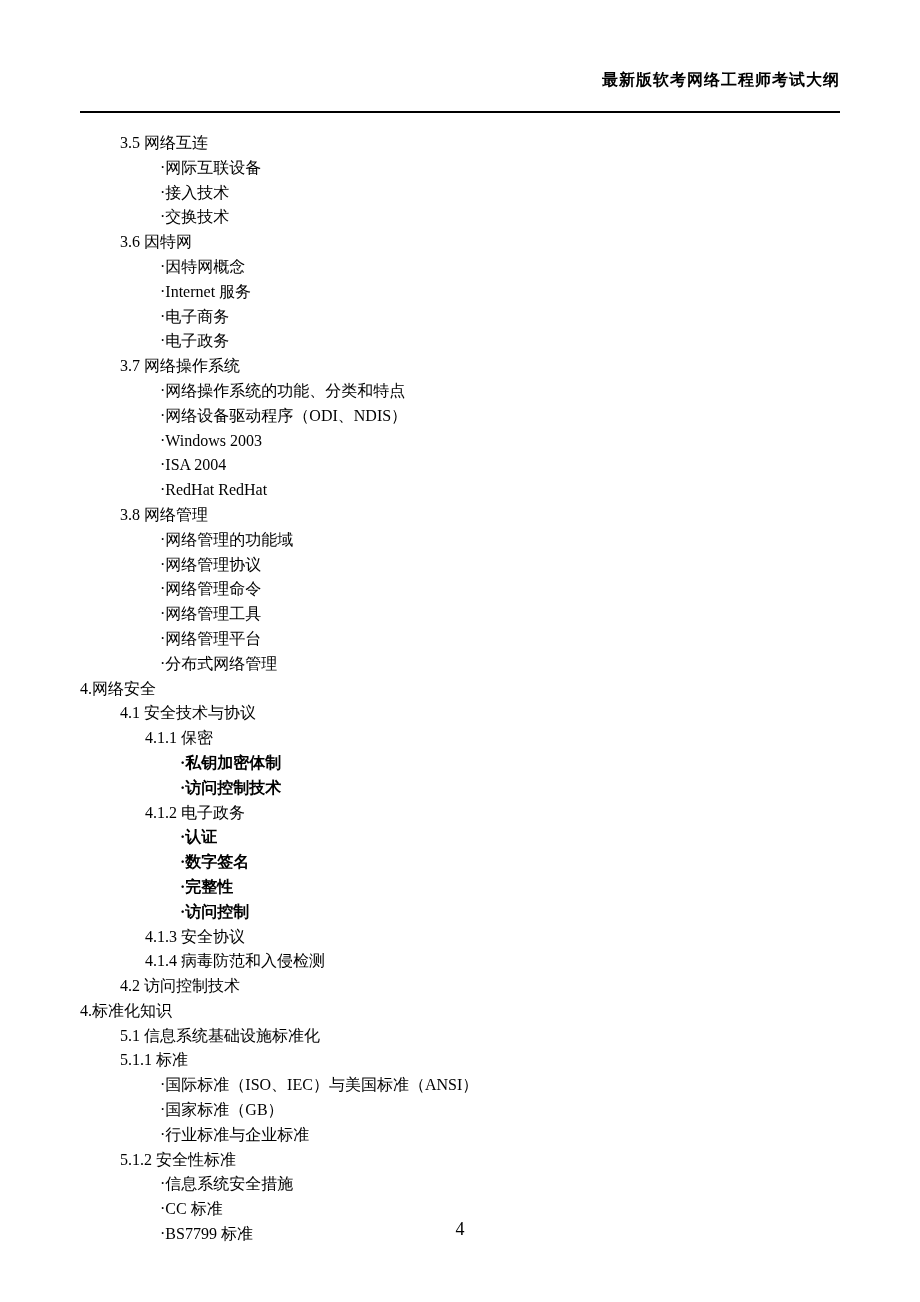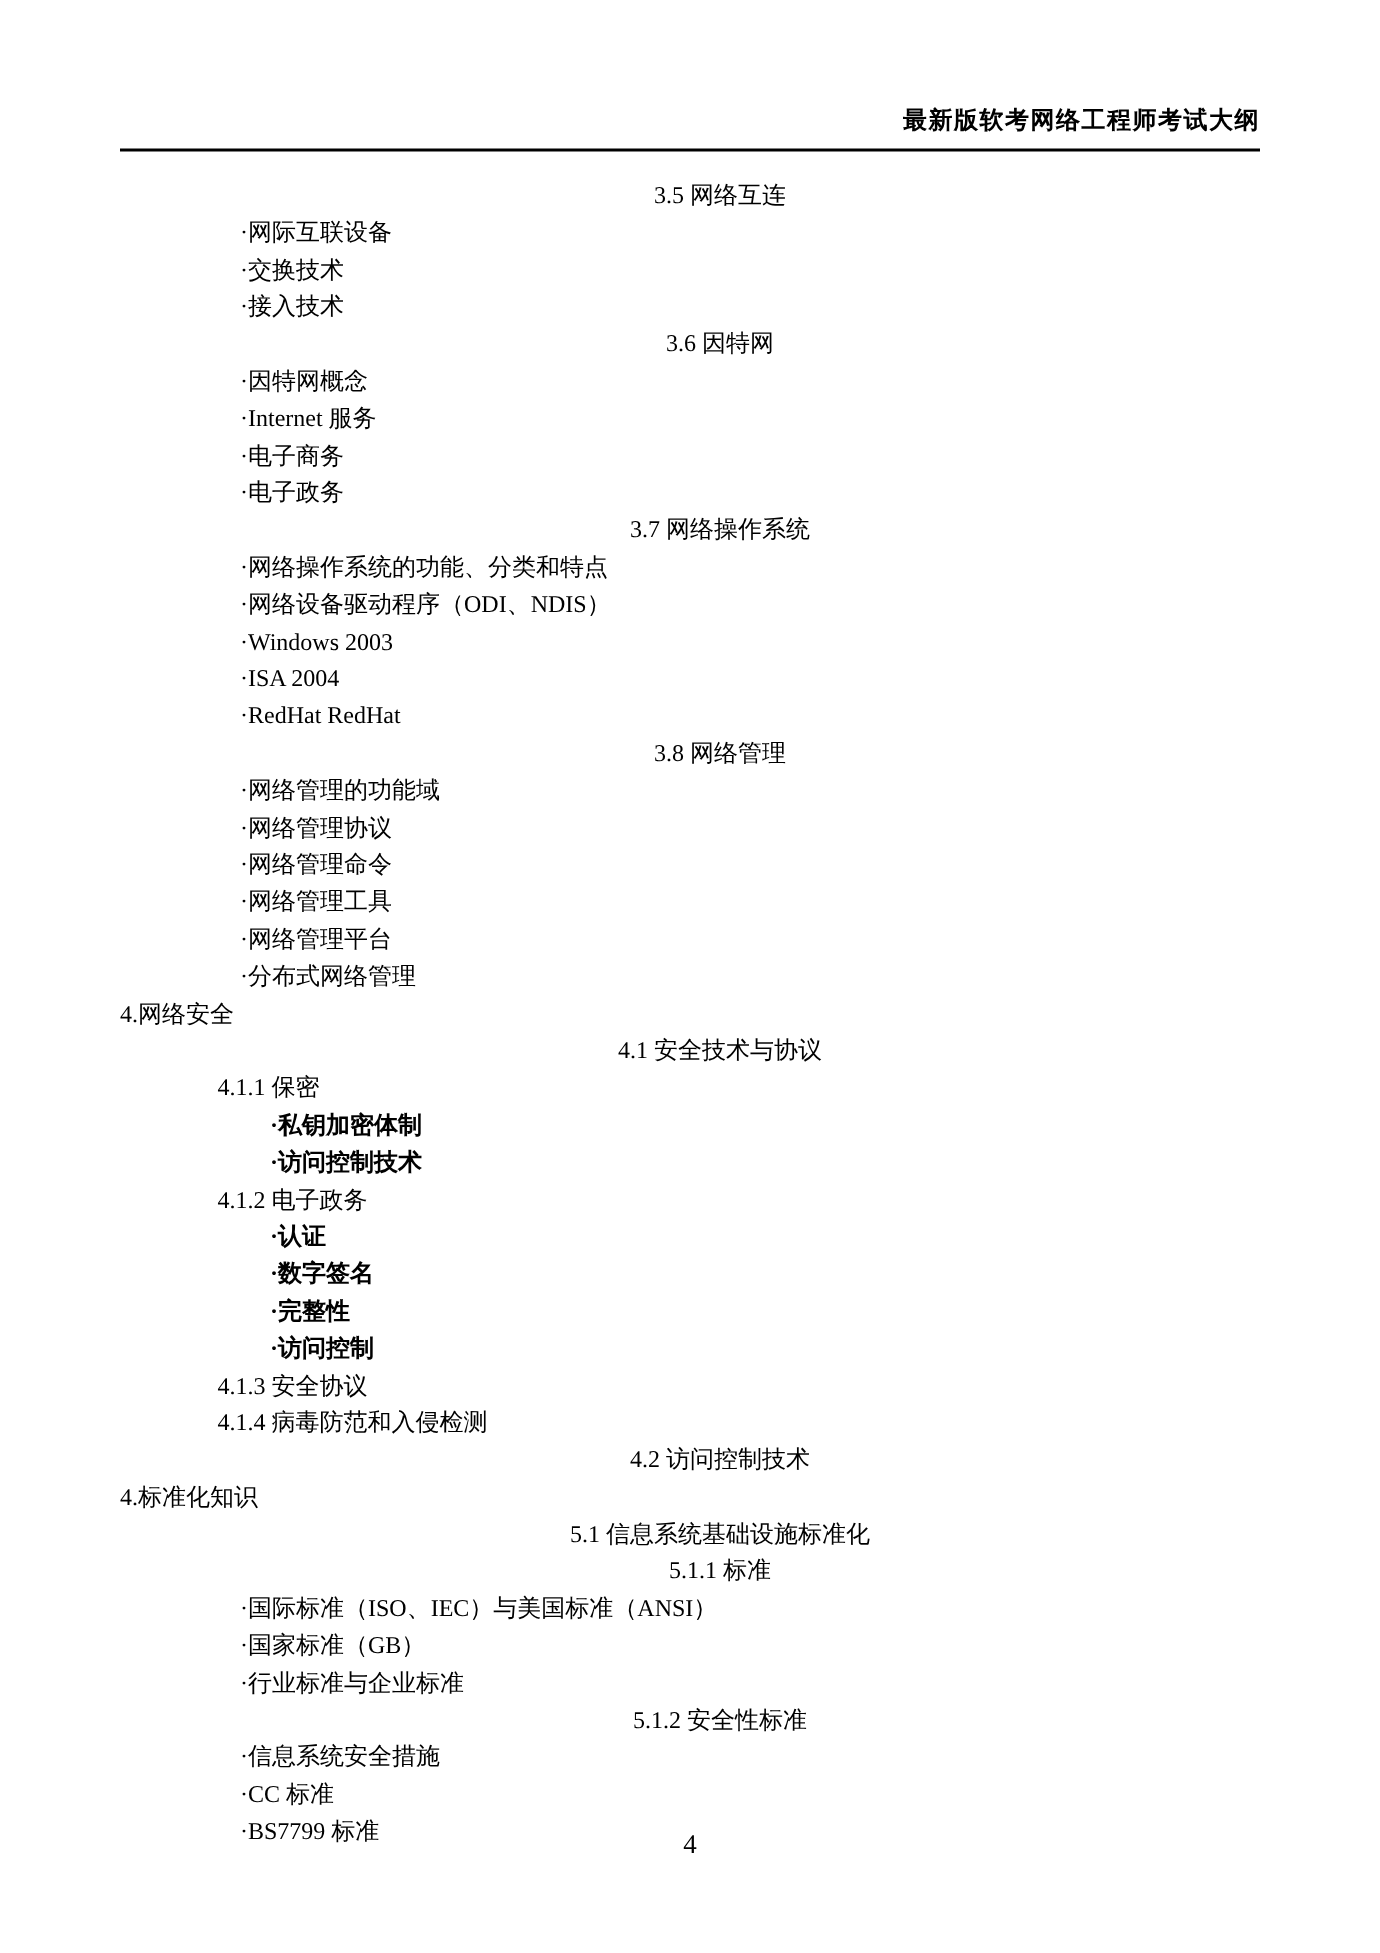--- a/index.html
+++ b/index.html
@@ -12,52 +12,52 @@
       color: #000;
       position: relative;
     }
     .page {
       padding: 70px 80px 40px 80px;
     }
     .header {
       text-align: right;
       font-weight: bold;
       font-size: 16px;
-      padding-bottom: 8px;
+      padding-bottom: 20px;
       border-bottom: 2px solid #000;
       margin-bottom: 18px;
       letter-spacing: 1px;
     }
     .line {
       line-height: 1.55;
       white-space: pre;
     }
-    .l2 { padding-left: 40px; text-align: center; }
+    .l2 { padding-left: 40px; }
     .l3 { padding-left: 80px; }
     .l4 { padding-left: 65px; }
     .l4b { padding-left: 100px; font-weight: bold; }
     .h1 { padding-left: 0; font-weight: normal; }
     .footer {
       position: absolute;
       bottom: 62px;
       width: 100%;
       text-align: center;
       font-size: 18px;
     }
   </style>
 </head>
 <body>
 
 <div class="page">
   <div class="header">最新版软考网络工程师考试大纲</div>
   <div id="content">
       <div class="line l2">3.5 网络互连</div>
       <div class="line l3">·网际互联设备</div>
+      <div class="line l3">·接入技术</div>
       <div class="line l3">·交换技术</div>
-      <div class="line l3">·接入技术</div>
       <div class="line l2">3.6 因特网</div>
       <div class="line l3">·因特网概念</div>
       <div class="line l3">·Internet 服务</div>
       <div class="line l3">·电子商务</div>
       <div class="line l3">·电子政务</div>
       <div class="line l2">3.7 网络操作系统</div>
       <div class="line l3">·网络操作系统的功能、分类和特点</div>
       <div class="line l3">·网络设备驱动程序（ODI、NDIS）</div>
       <div class="line l3">·Windows 2003</div>
       <div class="line l3">·ISA 2004</div>

